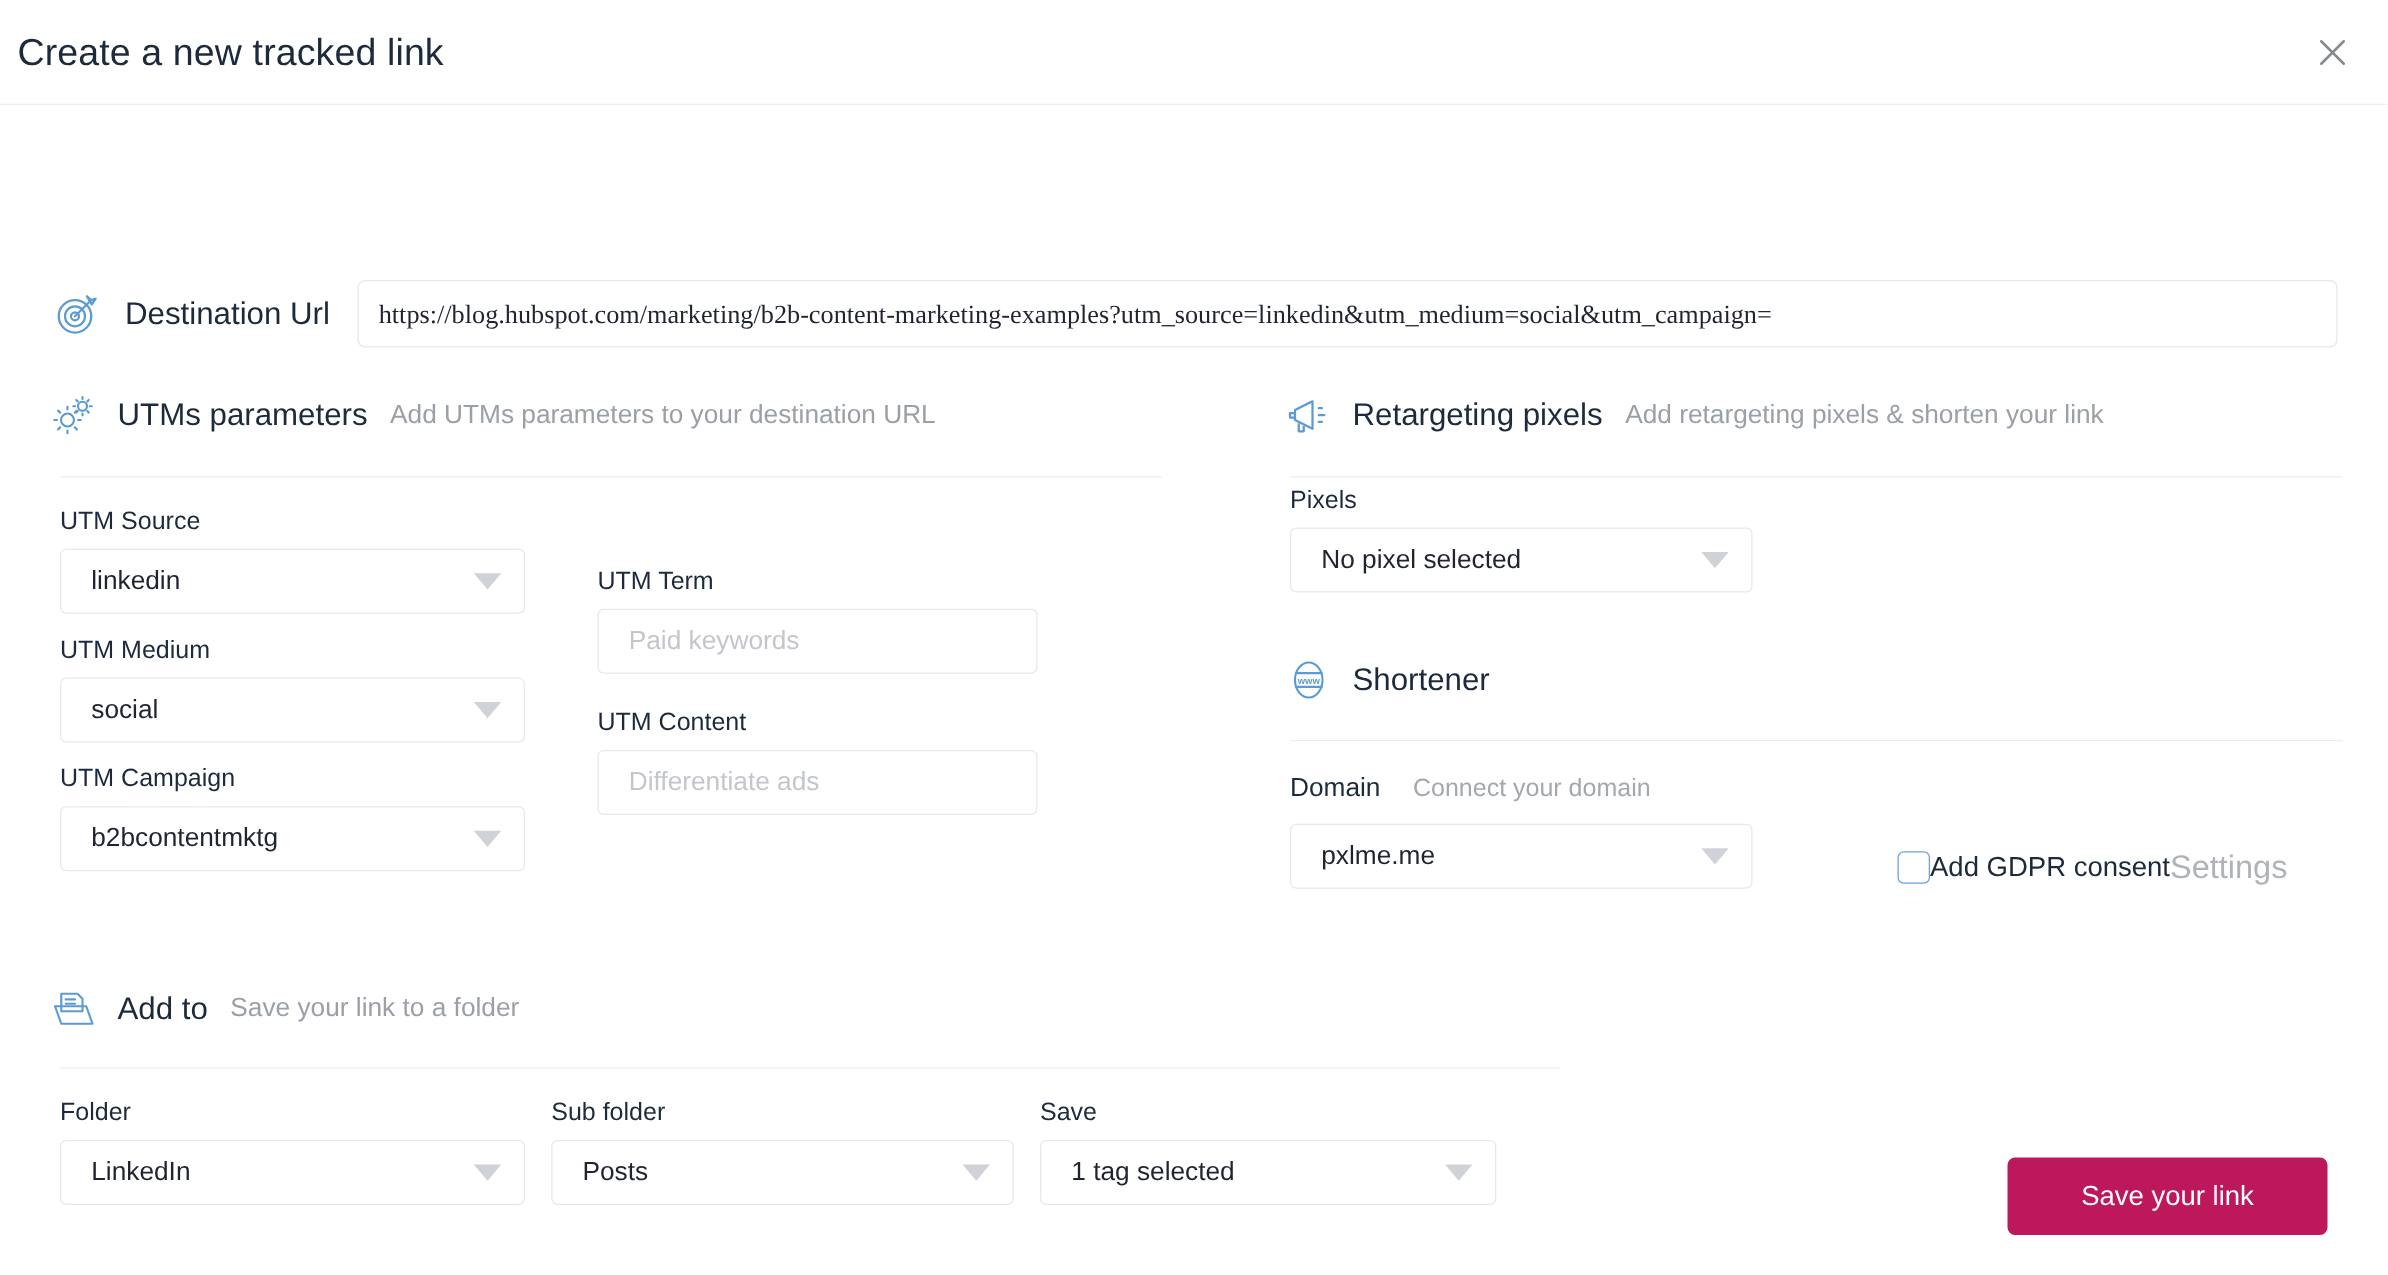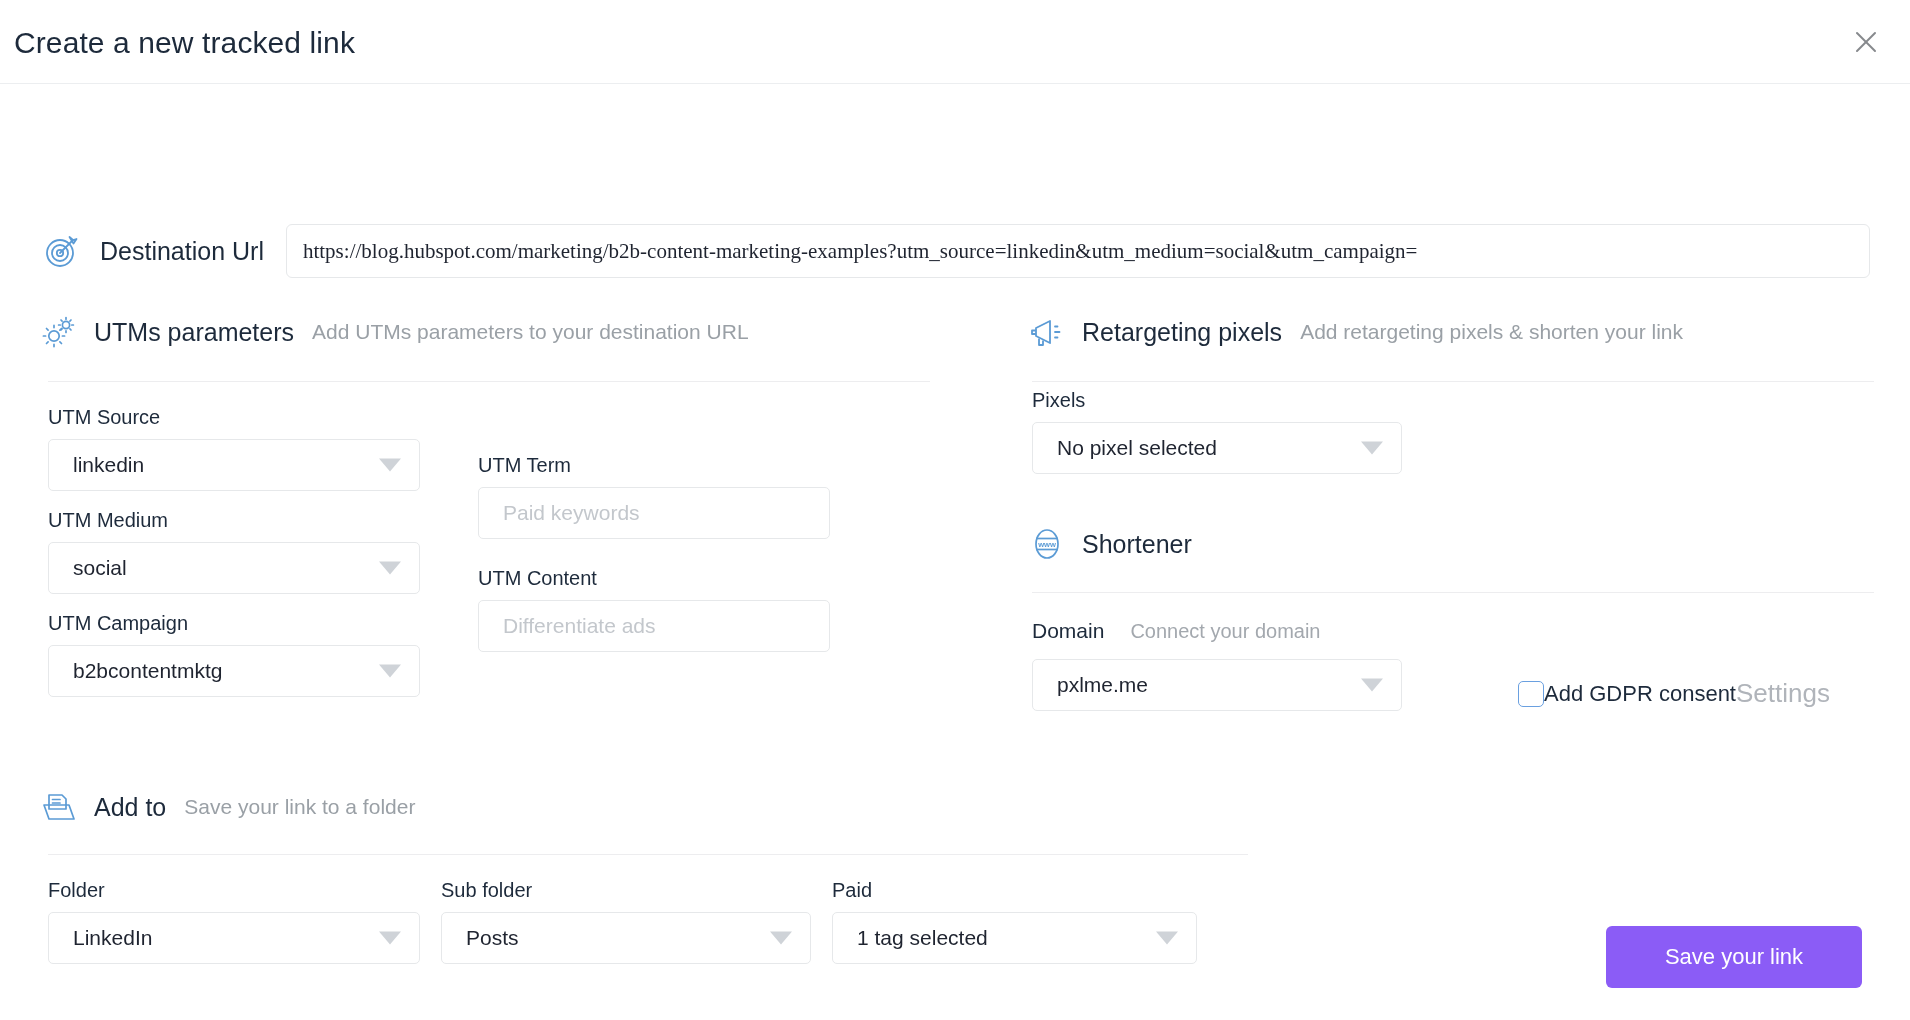--- a/index.html
+++ b/index.html
@@ -168,21 +168,21 @@
   }
   .folder-cell-1 { width: 372px; }
   .folder-cell-2 { width: 370px; }
   .folder-cell-3 { width: 365px; }
 
   
   .save-btn {
     position: absolute;
     right: 48px; bottom: 32px;
     width: 256px; height: 62px;
-    background: #8b5cf6;
+    background: #be185d;
     border: none;
     border-radius: 6px;
     color: #ffffff;
     font-size: 22px;
     font-family: "Liberation Sans", sans-serif;
     cursor: pointer;
     display: flex; align-items: center; justify-content: center;
   }
 </style>
 </head>
@@ -343,21 +343,21 @@
       </div>
     </div>
     <div class="folder-cell-2">
       <div class="field-label">Sub folder</div>
       <div class="select-box">
         <span>Posts</span>
         <span class="caret"></span>
       </div>
     </div>
     <div class="folder-cell-3">
-      <div class="field-label">Paid</div>
+      <div class="field-label">Save</div>
       <div class="select-box">
         <span>1 tag selected</span>
         <span class="caret"></span>
       </div>
     </div>
   </div>
 
   <button class="save-btn">Save your link</button>
 
 </div>

